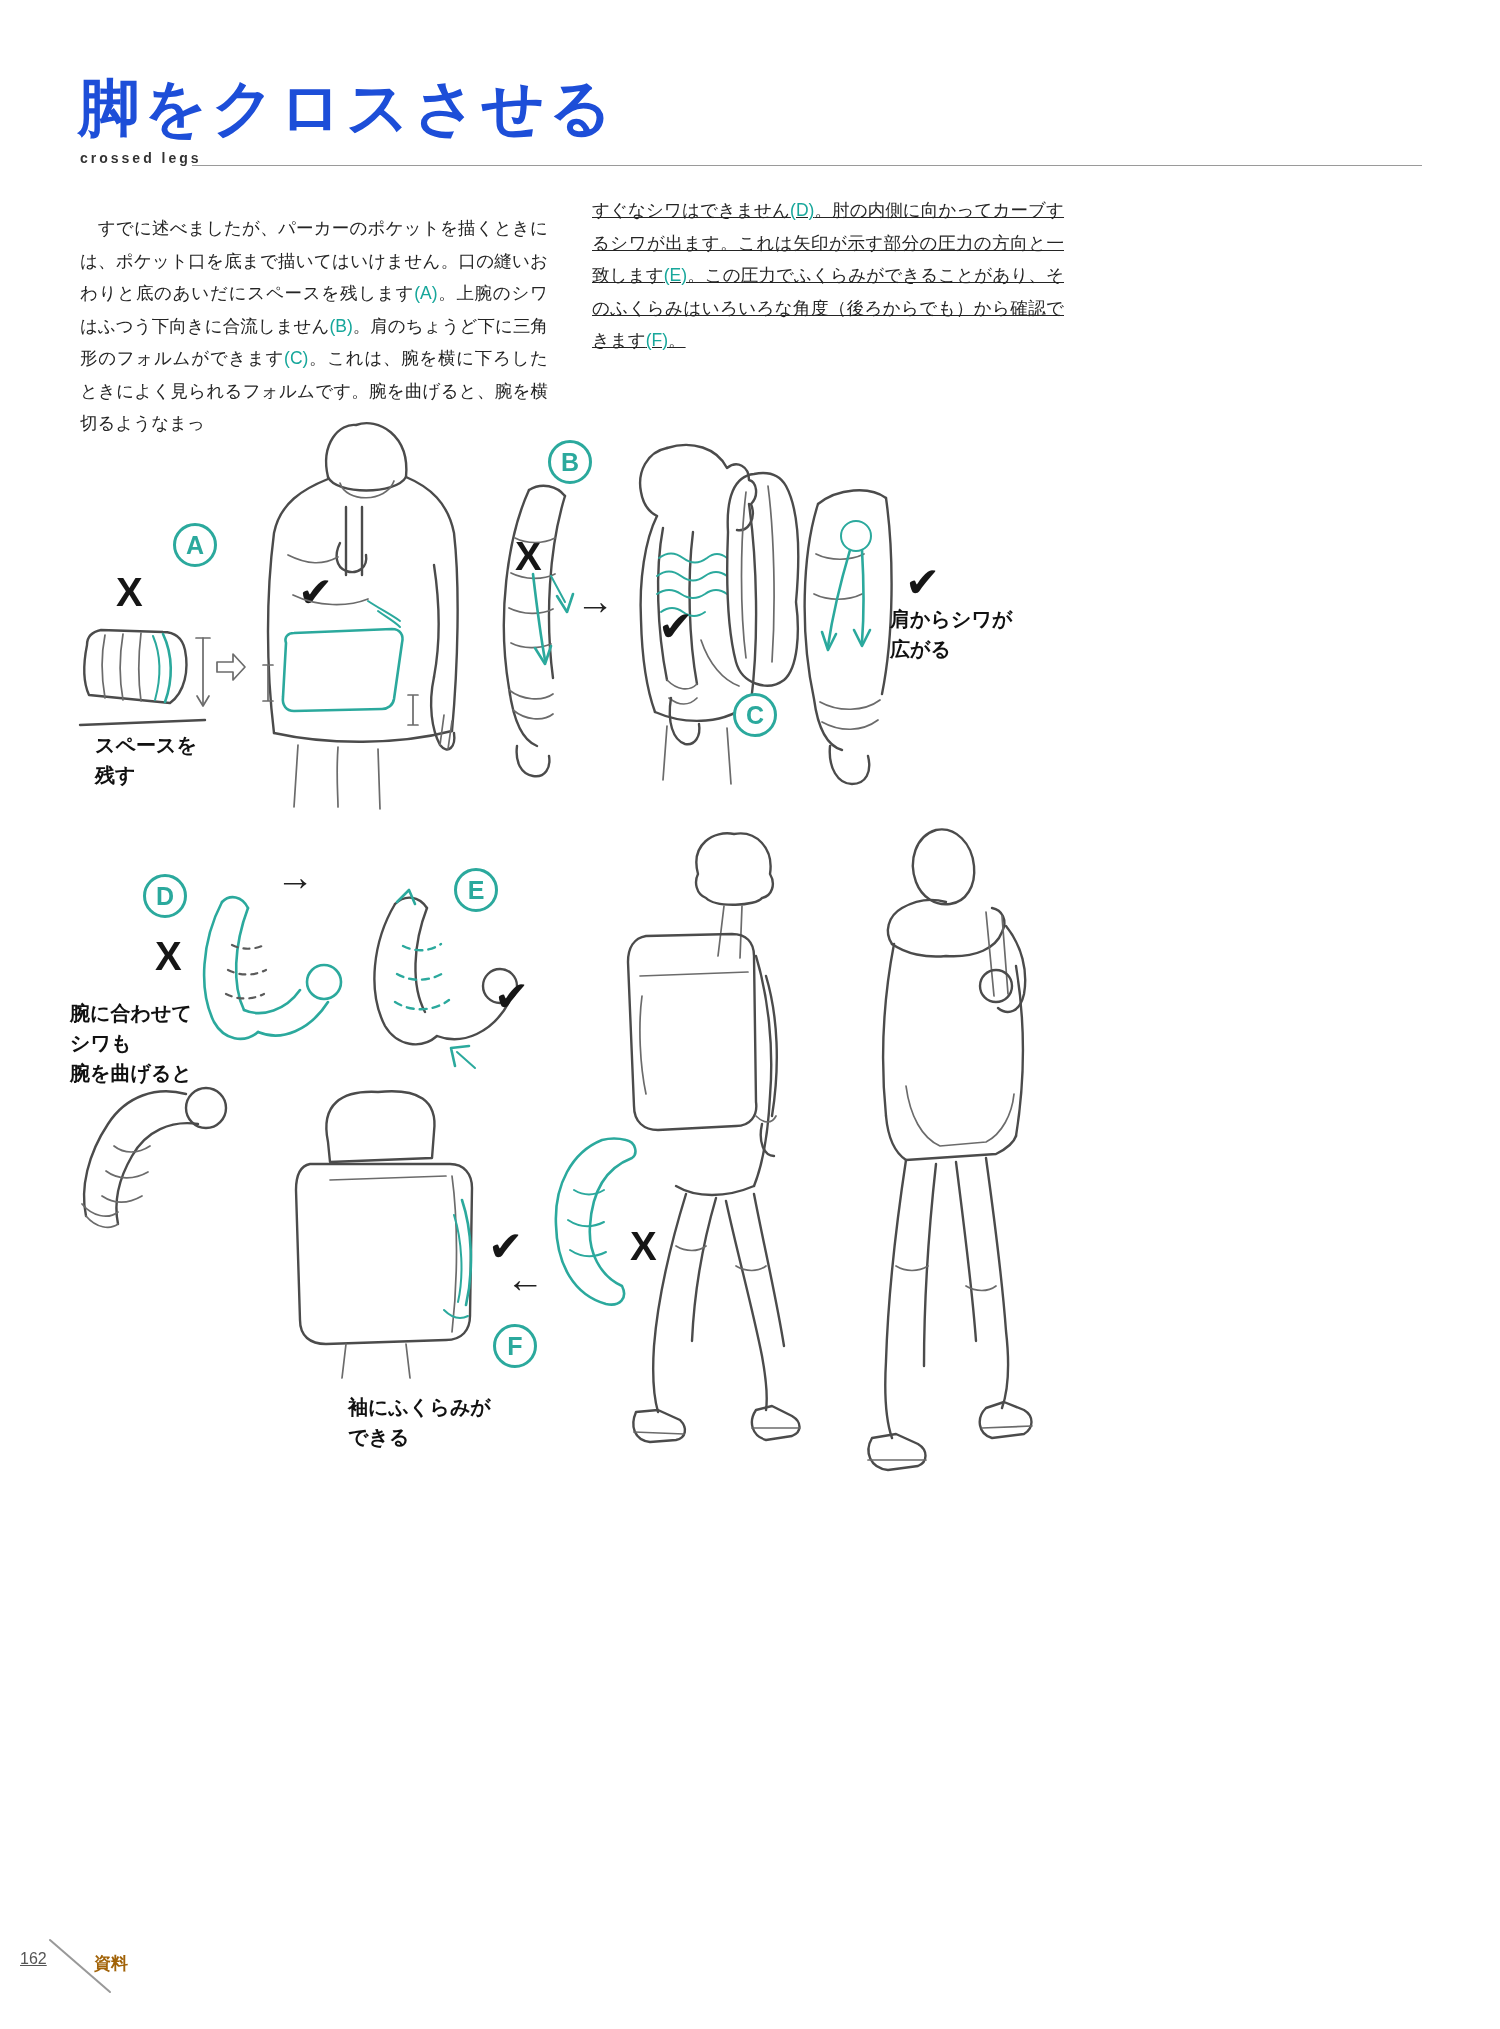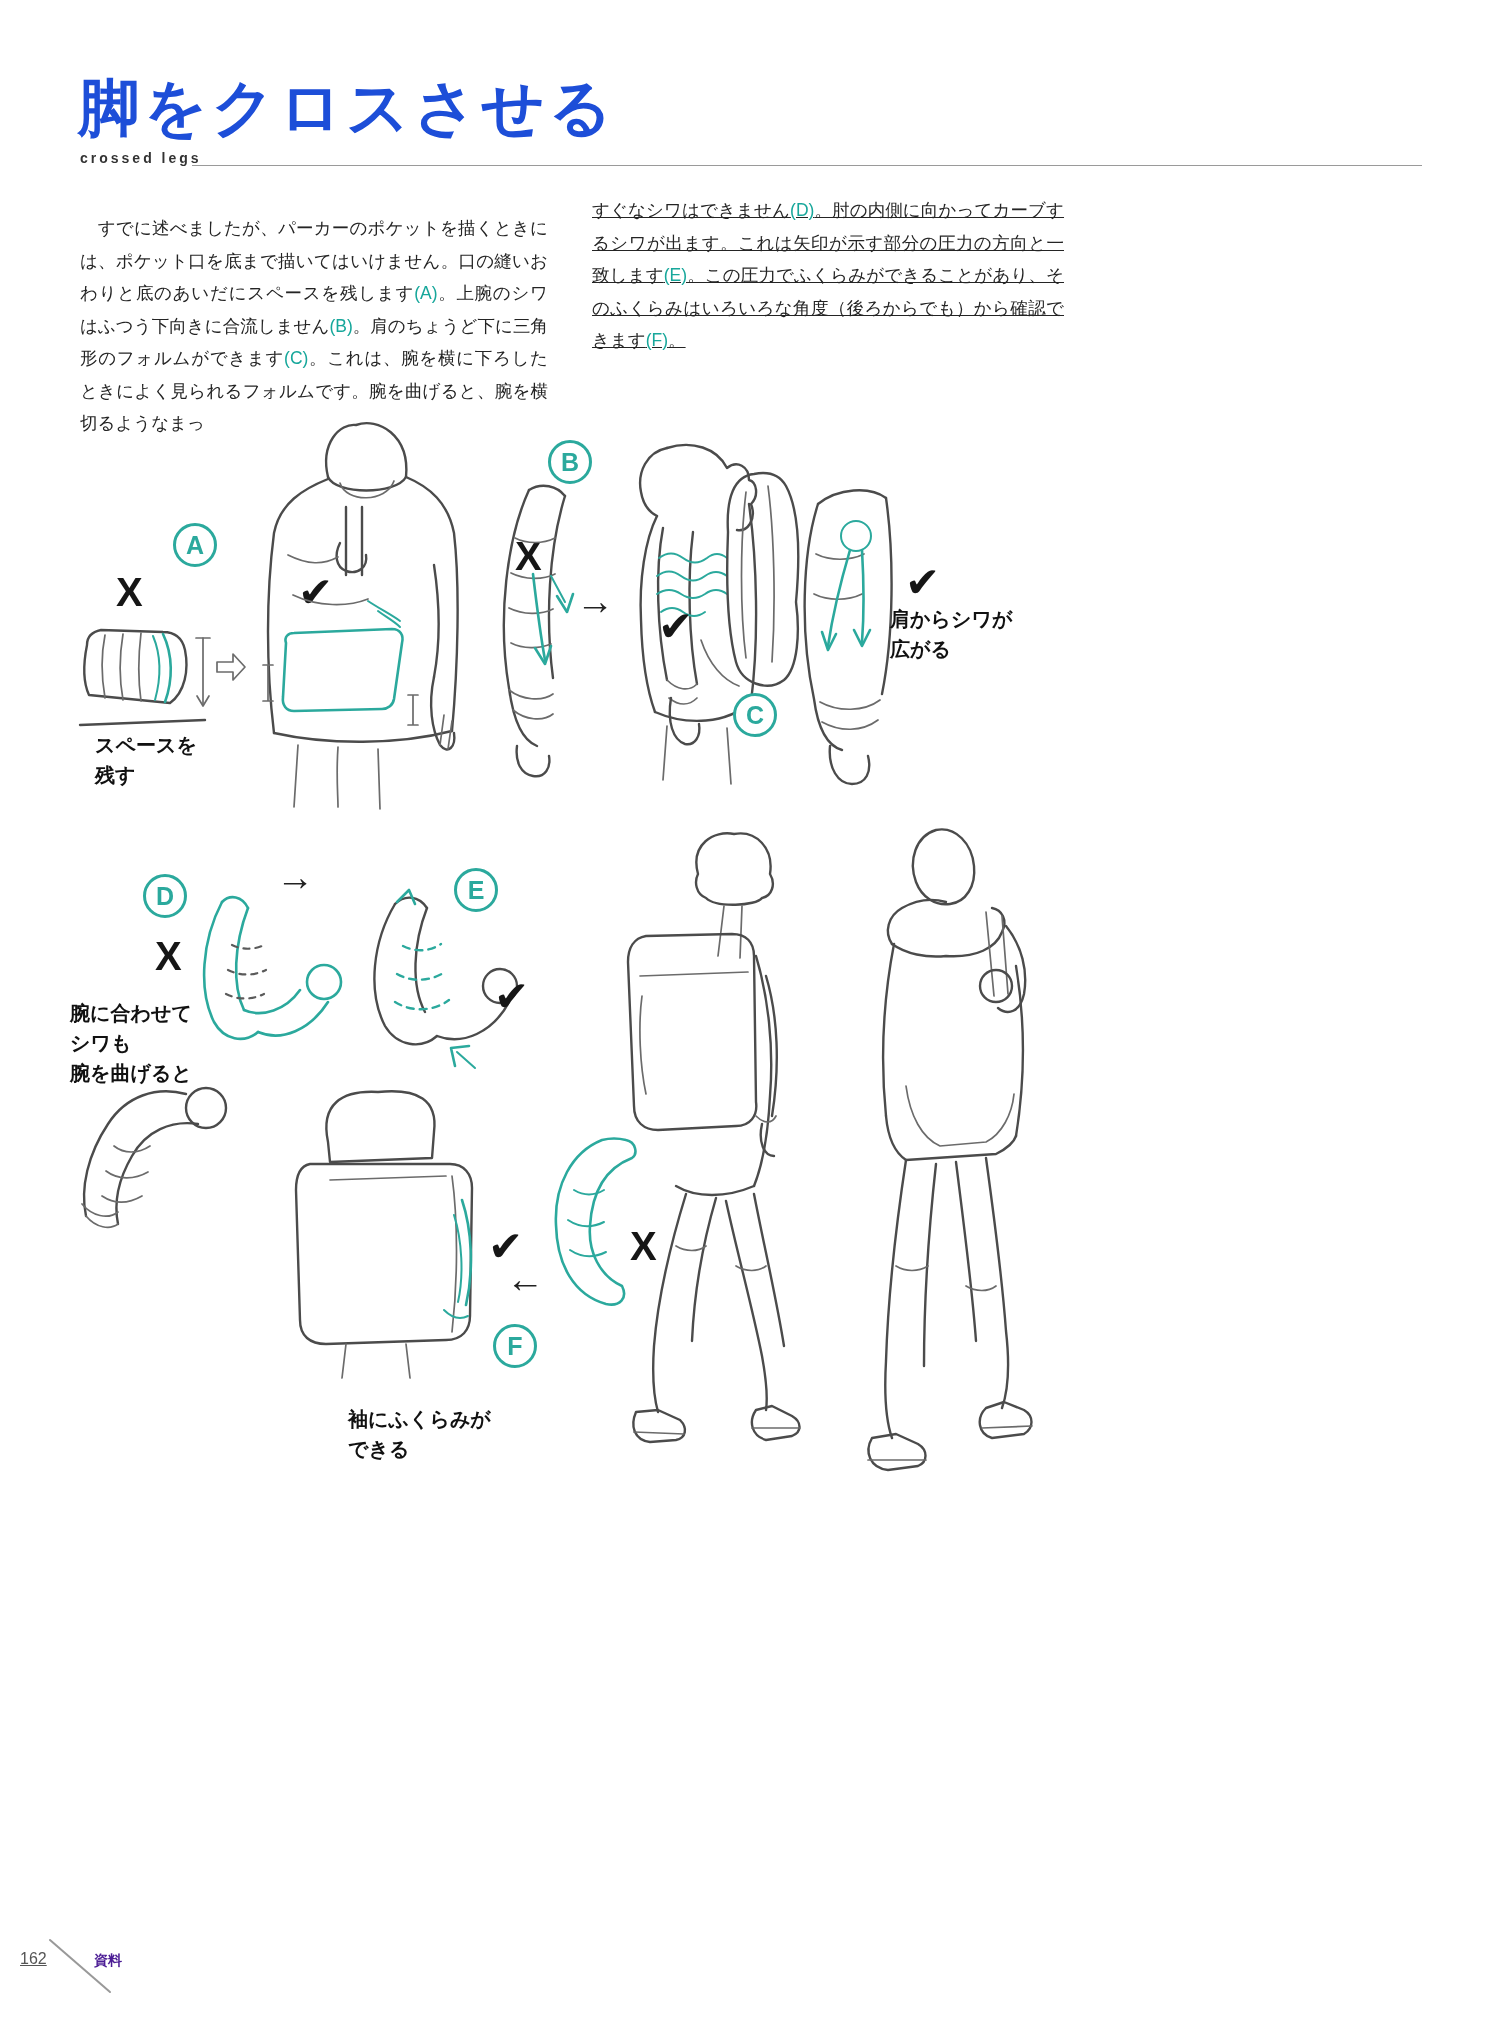--- a/index.html
+++ b/index.html
@@ -17,21 +17,21 @@
   .subtitle{font-size:14px;letter-spacing:3px;color:#333;font-weight:600;white-space:nowrap}
   .rule{border-top:1.5px solid #9a9a9a;height:0}
   .col{font-size:17.5px;line-height:1.86;text-align:justify;color:#242424}
   .col .accent{color:#17a79b}
   .badge{width:44px;height:44px;border:3px solid #2ba99d;border-radius:50%;display:flex;align-items:center;justify-content:center;color:#2ba99d;font-size:25px;font-weight:700;background:#fff}
   .mark-x{font-size:40px;font-weight:800;color:#161616;line-height:1}
   .mark-check{font-size:42px;font-weight:800;color:#161616;line-height:1}
   .arrow{font-size:38px;font-weight:700;color:#222;line-height:1}
   .caption{font-size:20px;font-weight:700;color:#111;text-align:left;line-height:1.5}
   .pagenum{font-size:16px;color:#555}
-  .footer-label{font-size:14px;font-weight:700;color:#4c1d95}
+  .footer-label{font-size:17px;font-weight:700;color:#a16207}
 </style>
 </head>
 <body>
 
 <div class="abs page-title" style="left:78px;top:66px;">脚をクロスさせる</div>
 <div class="abs subtitle" style="left:80px;top:150px;">crossed legs</div>
 <div class="abs rule" style="left:192px;top:165px;width:1230px;"></div>
 
 <div class="abs col" style="left:80px;top:212px;width:468px;"><span>　すでに述べましたが、パーカーのポケットを描くときには、ポケット口を底まで描いてはいけません。口の縫いおわりと底のあいだにスペースを残します</span><span class="accent">(A)</span><span>。上腕のシワはふつう下向きに合流しません</span><span class="accent">(B)</span><span>。肩のちょうど下に三角形のフォルムができます</span><span class="accent">(C)</span><span>。これは、腕を横に下ろしたときによく見られるフォルムです。腕を曲げると、腕を横切るようなまっ</span></div>
 
@@ -226,21 +226,21 @@
   <path class="teal" d="M68,10 C38,22 20,55 22,95 C23,135 40,165 72,174 C86,177 94,168 88,156 C66,146 54,122 56,96 C58,62 72,38 98,28 C104,24 102,12 92,10 C84,8 76,8 68,10 Z"></path>
   <path class="teal-thin" d="M40,60 C50,66 60,66 70,60"></path>
   <path class="teal-thin" d="M34,90 C46,98 58,98 70,92"></path>
   <path class="teal-thin" d="M36,120 C48,128 60,128 72,122"></path>
 </svg>
 
 <div class="abs mark-x" style="left:630px;top:1226px;">X</div>
 
 <div class="abs badge" style="left:493px;top:1324px;">F</div>
 
-<div class="abs caption" style="left:348px;top:1392px;width:170px;margin-top:12px;">
+<div class="abs caption" style="left:348px;top:1392px;width:170px;">
   <div>袖にふくらみが</div>
   <div>できる</div>
 </div>
 
 <svg class="abs" style="left:606px;top:826px;" width="235" height="620" viewBox="0 0 235 620">
   <path class="ink" d="M92,48 C84,18 108,4 128,8 C150,4 168,22 164,48 C170,58 166,70 156,72 C150,80 110,82 100,72 C90,68 88,56 92,48 Z"></path>
   <path class="ink-thin" d="M118,80 L112,130 M136,80 L134,132"></path>
   <path class="ink" d="M40,110 C28,112 22,122 22,136 L28,280 C28,296 38,304 52,304 L130,300 C144,300 152,290 150,276 L148,130 C148,116 140,108 126,108 Z"></path>
   <path class="ink-thin" d="M34,150 L142,146"></path>
   <path class="ink-thin" d="M36,170 C32,200 34,240 40,268"></path>

